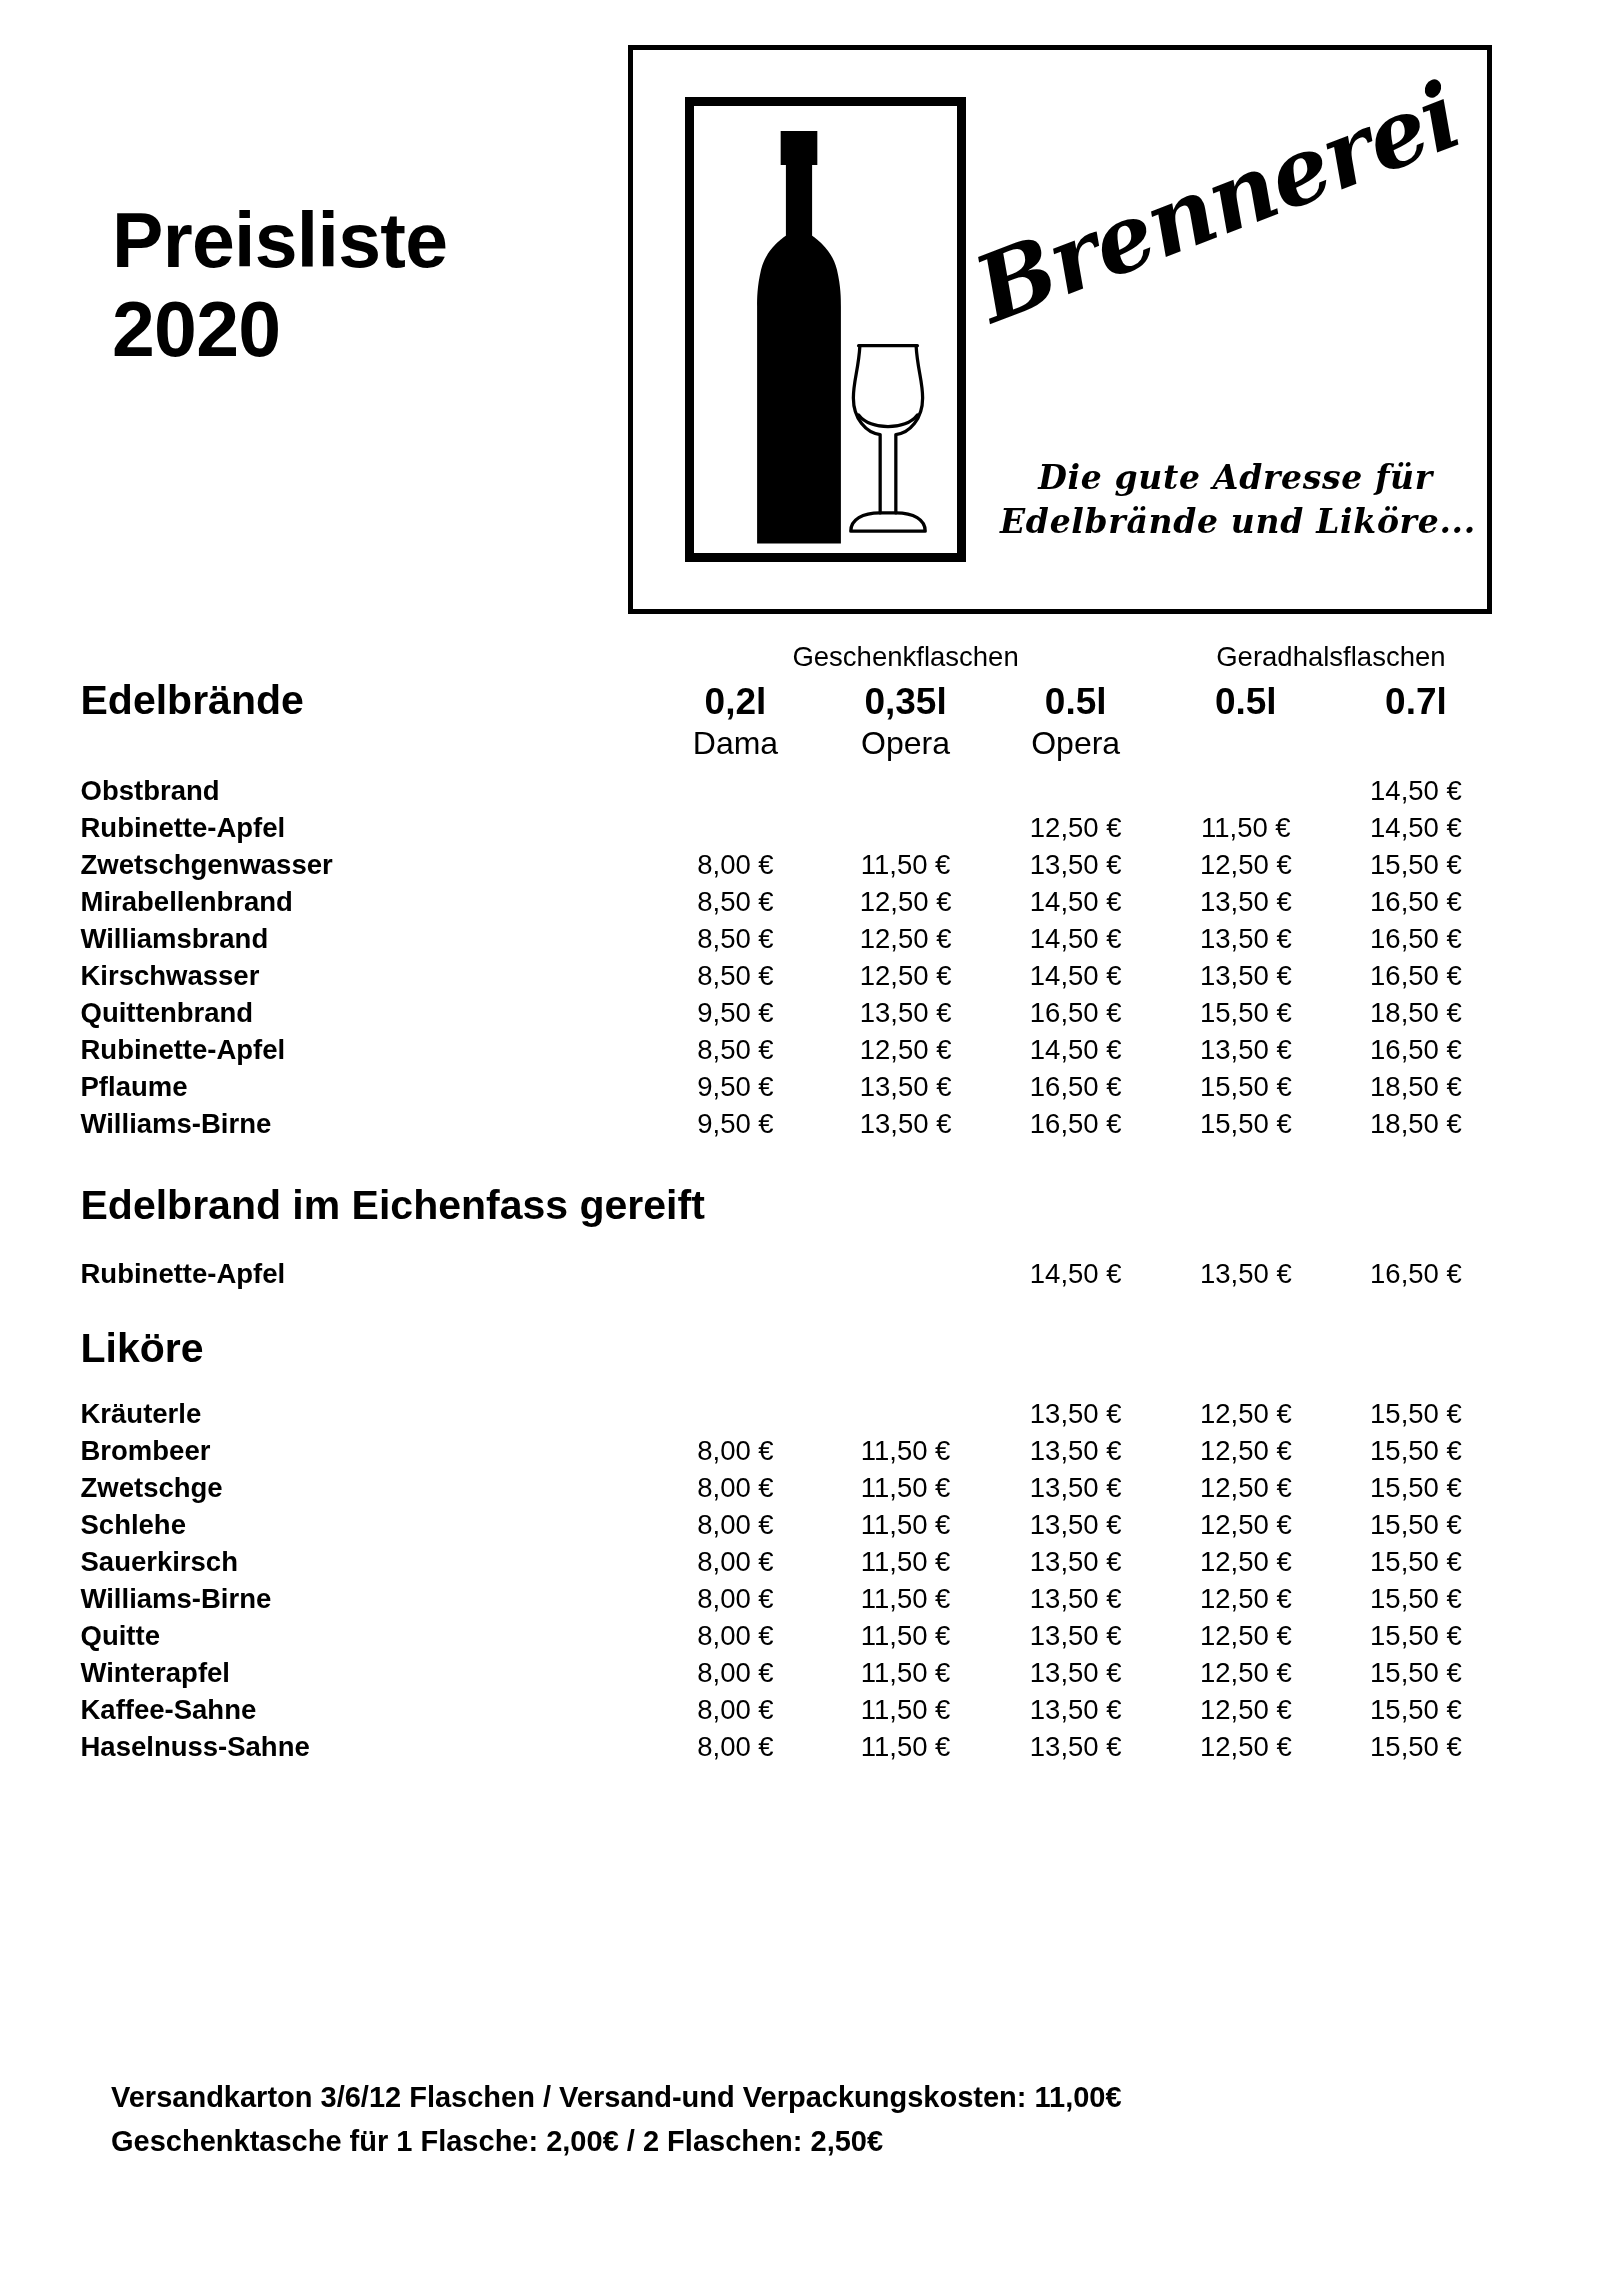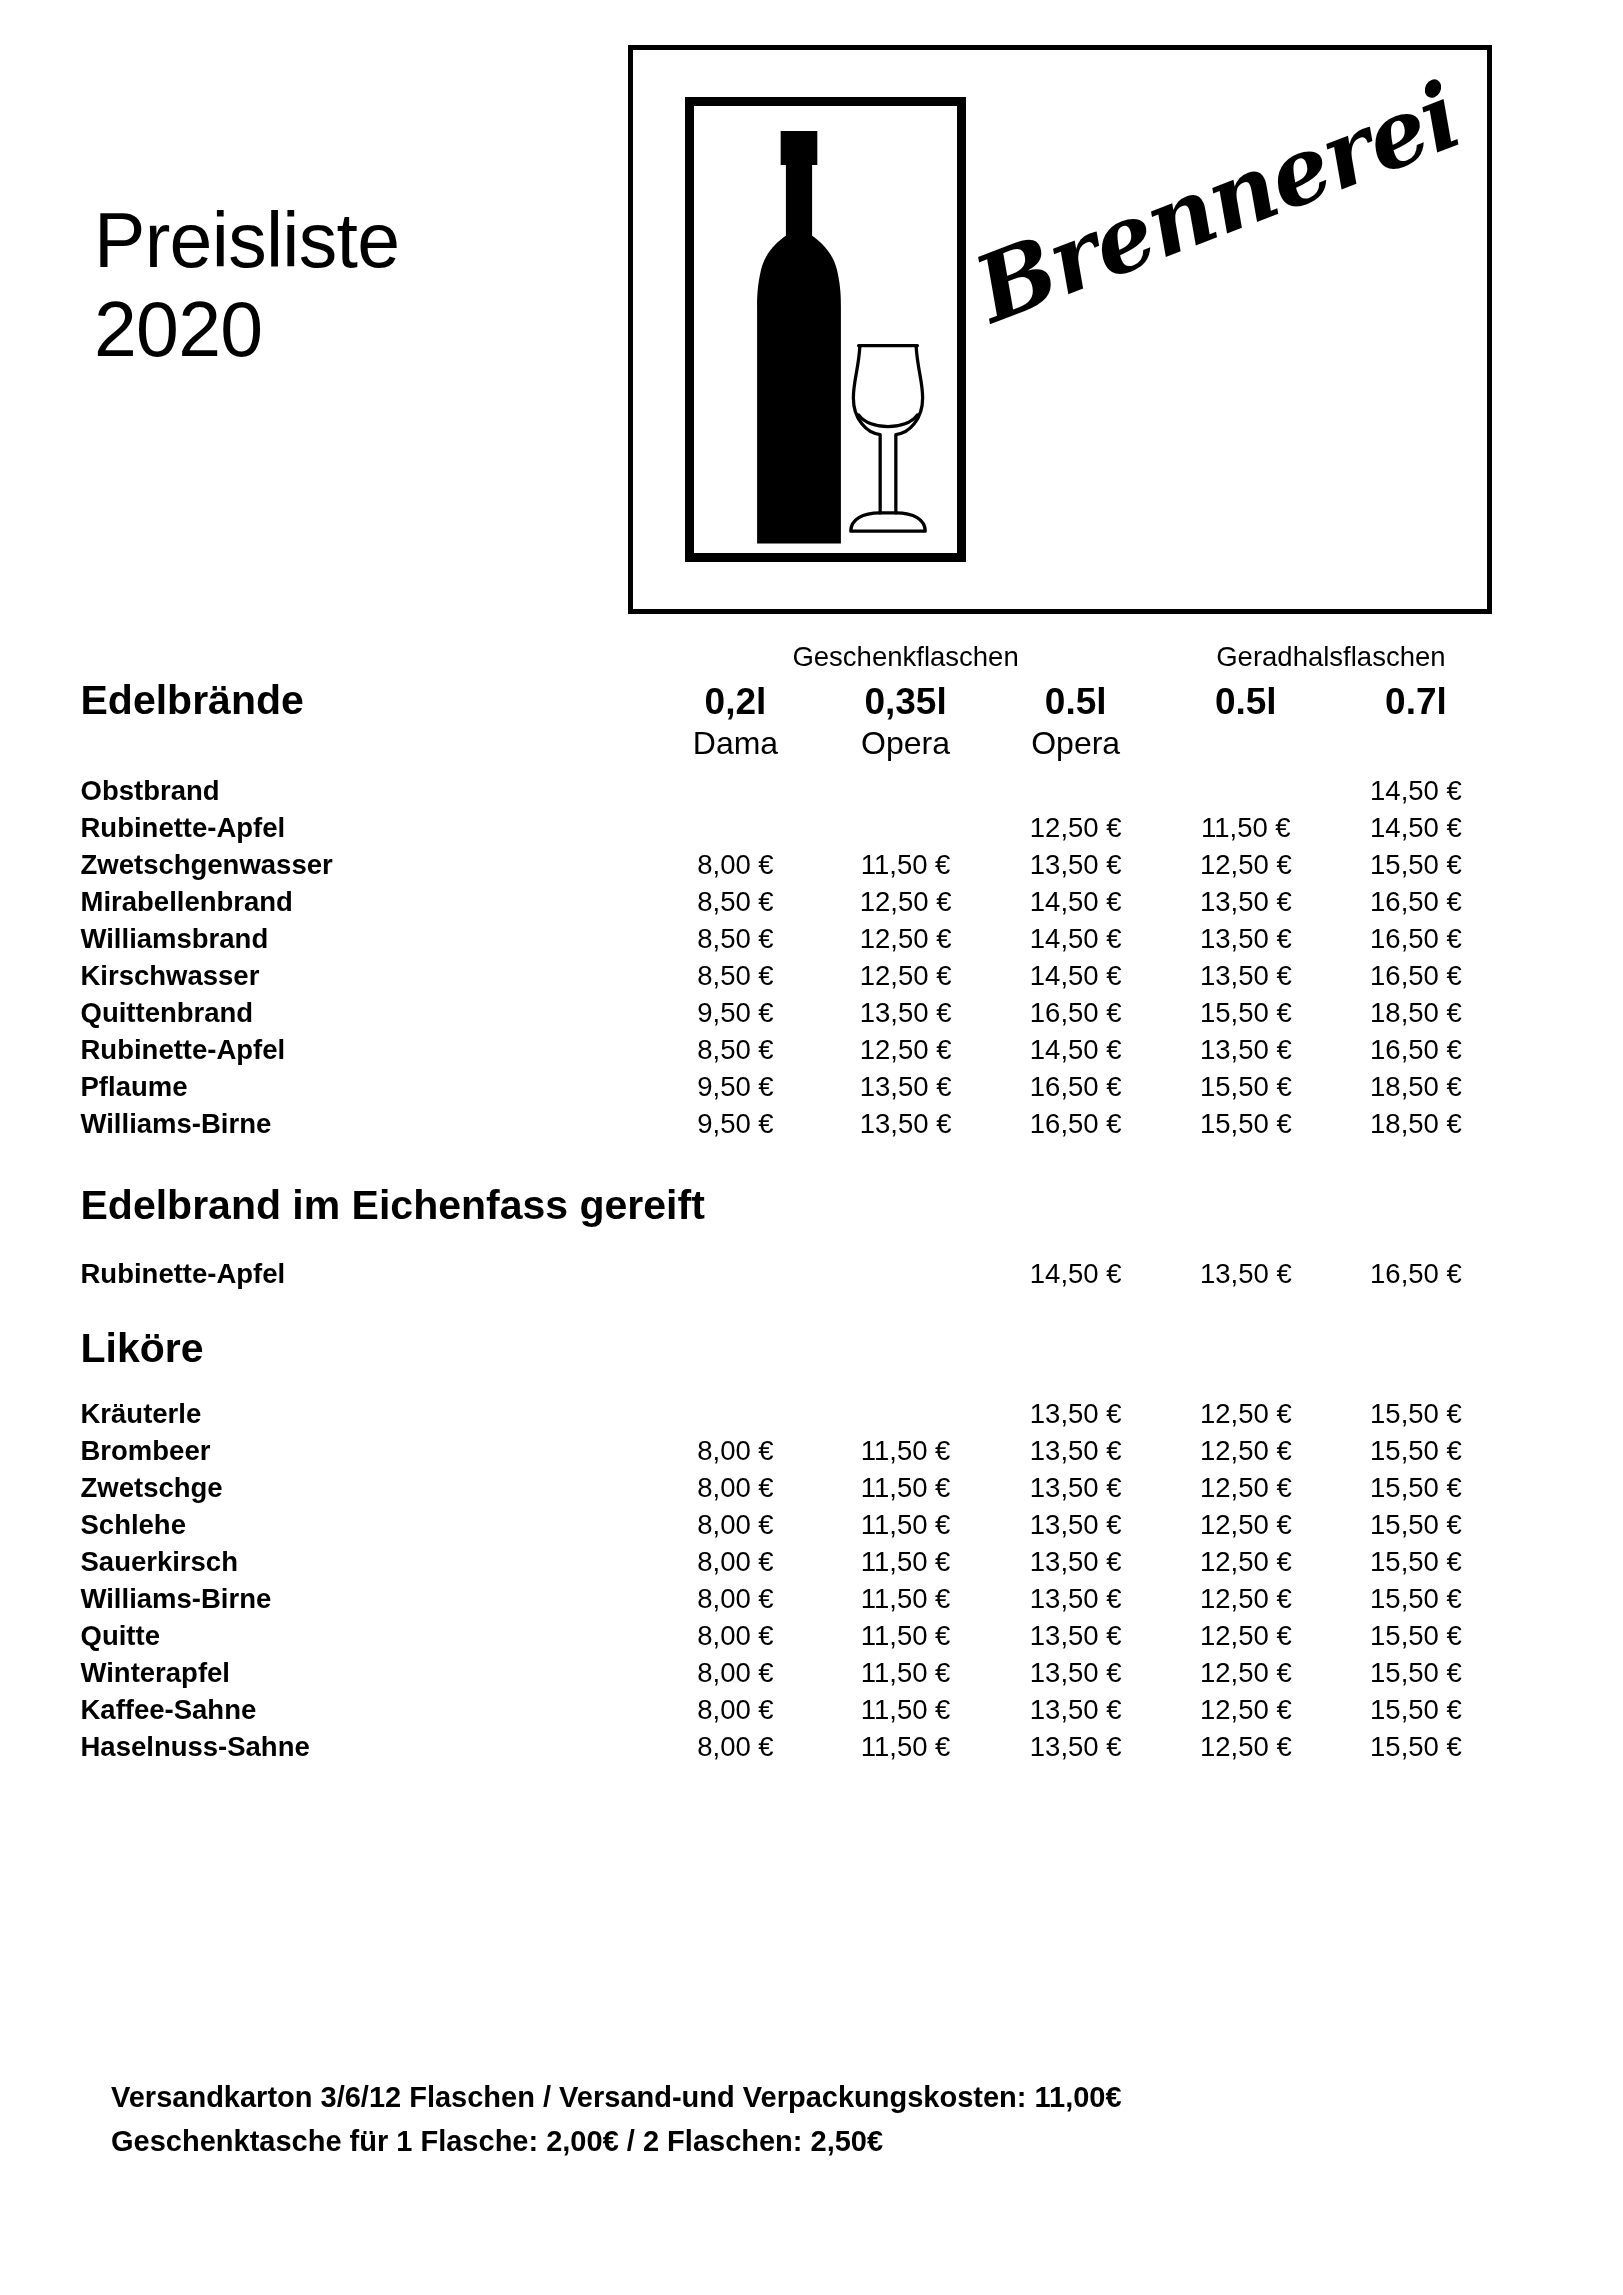--- a/index.html
+++ b/index.html
@@ -20,23 +20,23 @@
   
   #header {
     position: absolute;
     left: 0; top: 0;
     width: 1623px;
     height: 628px;
   }
 
   #title-block {
     position: absolute;
-    left: 94px;
+    left: 112px;
     top: 196px;
-    font-weight: normal;
+    font-weight: bold;
     font-size: 77px;
     line-height: 1.16;
     letter-spacing: -0.7px;
   }
   #title-block .tline { display: block; white-space: nowrap; }
 
   
   #logo {
     position: absolute;
     left: 628px;
@@ -247,20 +247,24 @@
           <path d="M18 300 C18 282 36 272 63 272 L87 272 C114 272 132 282 132 300 Z"></path>
         </g>
       </svg>
     </div>
 
     <div id="brand-script">
       <span>Brennerei</span>
     </div>
 
 
+    <div id="tagline">
+      <span>Die gute Adresse für</span>
+      <span>Edelbrände und Liköre...</span>
+    </div>
 
   </div>
 </div>
 
 <div id="pricelist">
   <table class="plist">
     <colgroup>
       <col class="c-name">
         <col class="c-price">
         <col class="c-price">

